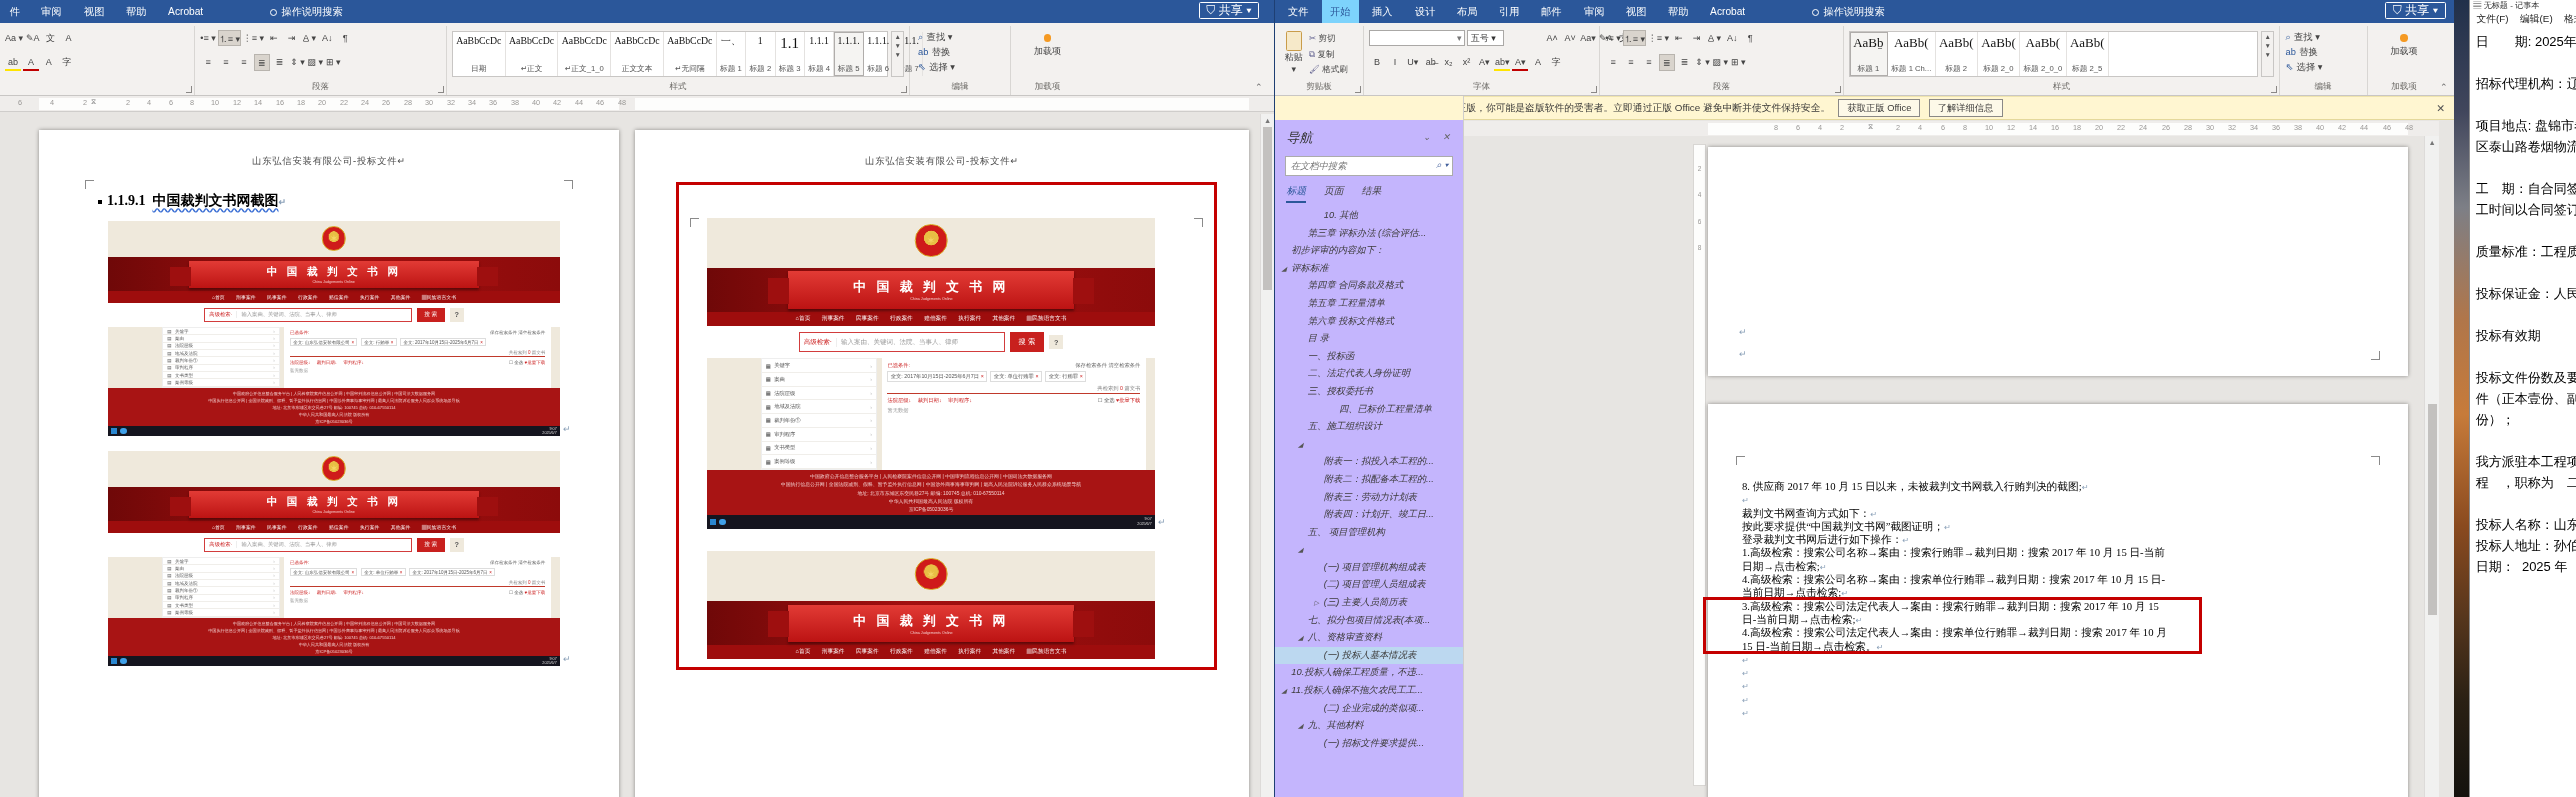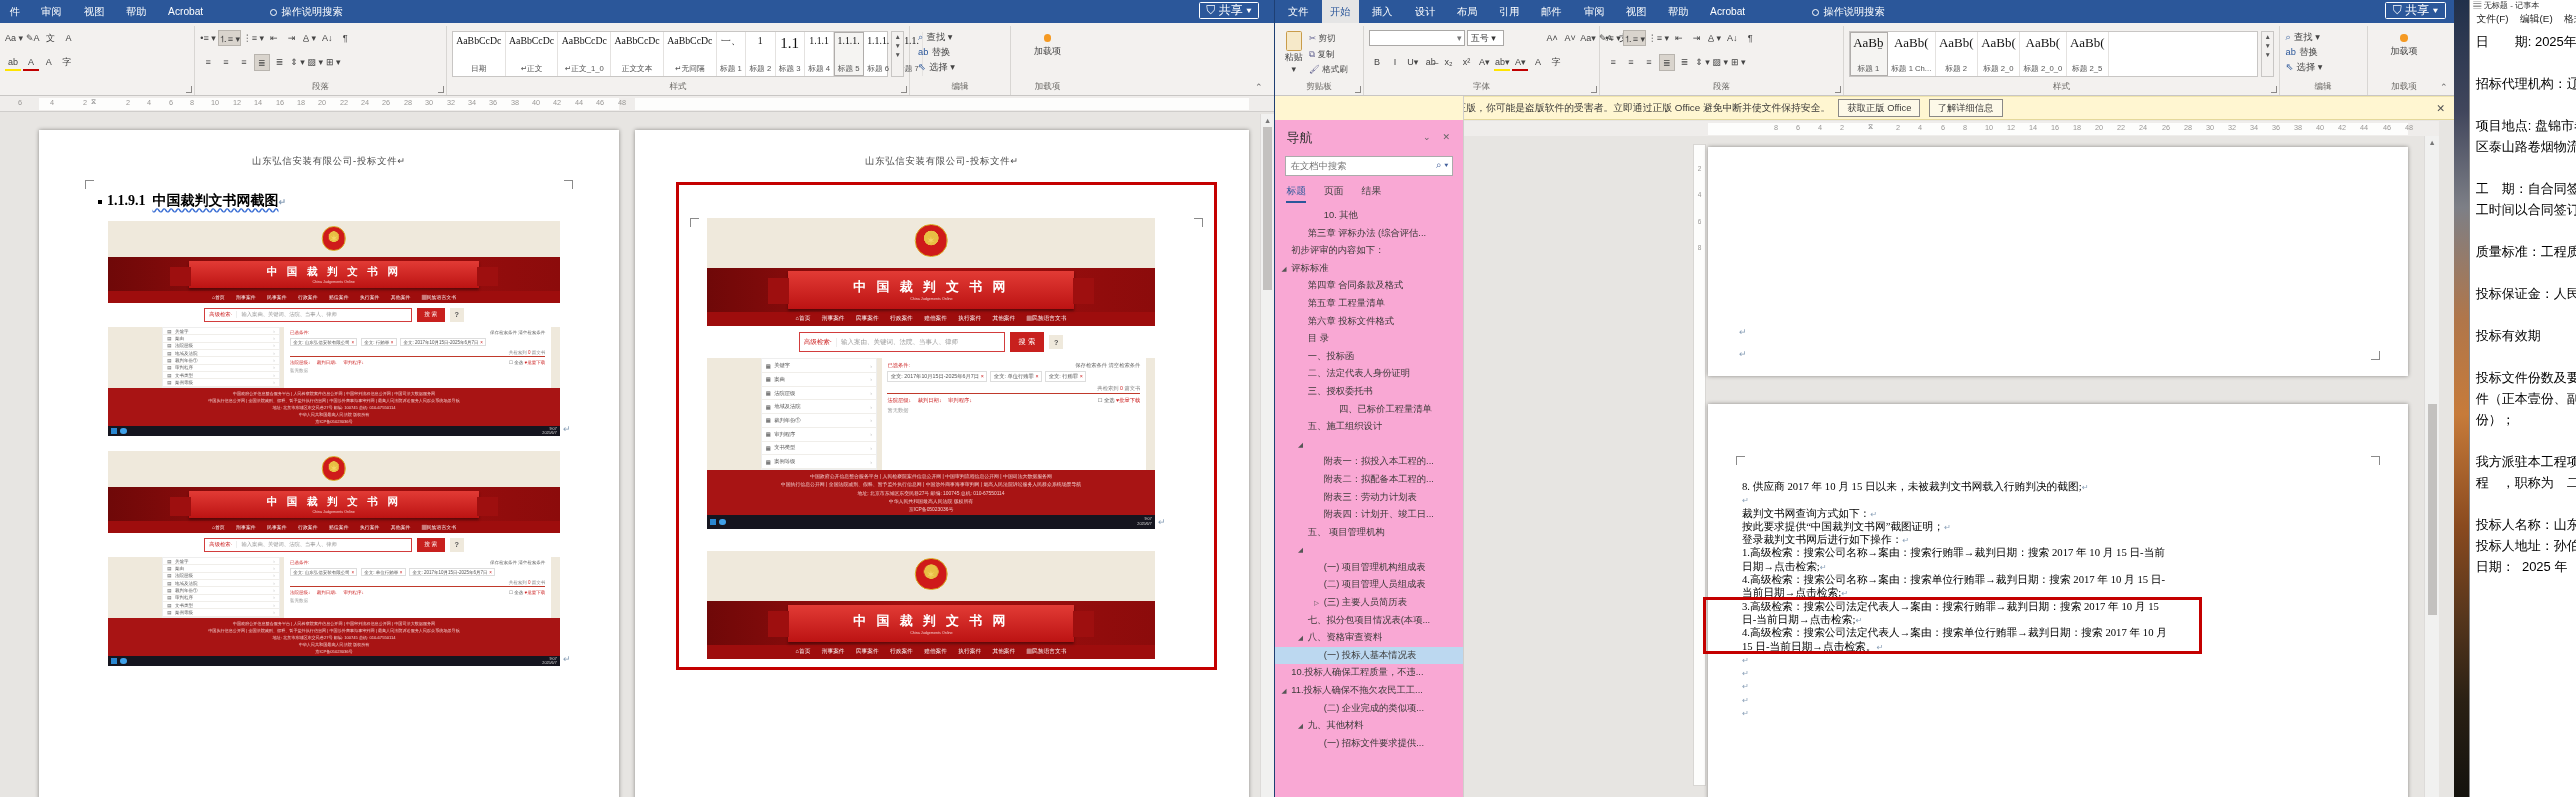--- a/index.html
+++ b/index.html
@@ -3,21 +3,21 @@
 <meta charset="utf-8">
 <style>
   * { margin:0; padding:0; box-sizing:border-box; }
   html,body { font-family:"Liberation Sans", sans-serif; }
   .screen { position:relative; width:2576px; height:797px; overflow:hidden; background:#e7e5e2; }
   .abs { position:absolute; }
 
   
   .titlebar { position:absolute; left:0; top:0; right:0; height:23px; background:#2b579a; }
   .wtab { position:absolute; top:0; height:23px; line-height:23px; color:#fff; font-size:10.2px; padding:0 8.1px; white-space:nowrap; cursor:default; }
-  .wtab.active { background:#e5e5e5; color:#2b579a; }
+  .wtab.active { background:#7dd3fc; color:#2b579a; }
   .bulb { display:inline-block; width:7.3px; height:7.3px; border:1.1px solid #fff; border-radius:50%; margin-right:4.1px; vertical-align:-0.8px; }
   .share-btn { position:absolute; top:2.4px; height:17px; line-height:15.4px; border:0.8px solid #fff; color:#fff; font-size:12px; padding:0 6.5px; border-radius:1.6px; }
   .ribbon { position:absolute; left:0; top:23px; right:0; height:73px; background:#f3f1ef; border-bottom:0.8px solid #c8c6c4; }
   .grp { position:absolute; top:3.3px; bottom:0; border-right:0.8px solid #d8d6d3; }
   .grp-label { position:absolute; bottom:1.6px; left:0; right:0; text-align:center; font-size:8.5px; color:#6b6965; }
   .launcher { position:absolute; right:1.6px; bottom:2.4px; width:6.5px; height:6.5px; border-right:0.8px solid #8a8886; border-bottom:0.8px solid #8a8886; font-size:0; }
   .irow { position:absolute; left:4.9px; white-space:nowrap; }
   .ic { display:inline-block; min-width:16.3px; height:16.3px; line-height:16.3px; text-align:center; font-size:9px; color:#444; margin-right:1.6px; vertical-align:top; }
   .ic.pressed { background:#d9d4cd; border:0.8px solid #b8b4ae; }
   .combo { display:inline-block; height:16.3px; border:0.8px solid #aaa8a6; background:#fff; font-size:9px; color:#333; line-height:14.6px; padding:0 2.4px; vertical-align:top; margin-right:2.4px; }
@@ -108,21 +108,21 @@
   .s-task .circ { width:6.5px; height:6.5px; border-radius:50%; background:#3fa0e8; }
   .s-task .time { margin-left:auto; text-align:right; line-height:1.2; font-size:3.7px; }
 
   
   .warnbar { position:absolute; background:#fff6d1; border-top:0.8px solid #efe4ad; border-bottom:0.8px solid #e4d89b; height:24.4px; display:flex; align-items:center; font-size:9.8px; color:#3b3a39; }
   .winfo { width:14px; height:14px; border-radius:50%; background:#2b6cb8; color:#fff; text-align:center; line-height:14px; font-size:9px; font-style:italic; margin:0 6.5px 0 8.1px; flex:none; }
   .wbtn { height:18px; line-height:16.3px; border:0.8px solid #8a8886; background:#fdf9e8; padding:0 8.1px; font-size:9.3px; margin-left:8.1px; white-space:nowrap; }
   .wx { margin:0 9.8px 0 auto; color:#555; font-size:10.6px; }
 
   
-  .navpane { position:absolute; background:#f9a8d4; border-right:0.8px solid #d0cecb; overflow:hidden; }
+  .navpane { position:absolute; background:#c4b5fd; border-right:0.8px solid #d0cecb; overflow:hidden;font-style:italic; }
   .np-title { position:absolute; left:11.4px; top:8.1px; font-size:13px; color:#333; }
   .np-ctl { position:absolute; top:9.8px; font-size:9px; color:#666; }
   .np-search { position:absolute; left:9.8px; right:9.8px; top:34px; height:19.5px; background:#fff; border:0.8px solid #ababab; font-size:9.3px; color:#767676; line-height:18px; padding:0 4.9px; }
   .np-mag { position:absolute; right:14.6px; top:37px; color:#44619c; font-size:9.8px; }
   .np-tabs { position:absolute; left:11.4px; top:63px; font-size:9.8px; color:#444; }
   .np-tab { display:inline-block; margin-right:18px; padding-bottom:3.3px; }
   .np-tab.on { color:#2b579a; border-bottom:2.4px solid #2b579a; }
   .np-list { position:absolute; left:0; right:0; top:85px; bottom:0; font-size:9.3px; color:#3b3a39; }
   .np-item { height:17.6px; line-height:17.6px; white-space:nowrap; overflow:hidden; position:relative; }
   .np-item.sel { background:#bcd8f0; }

